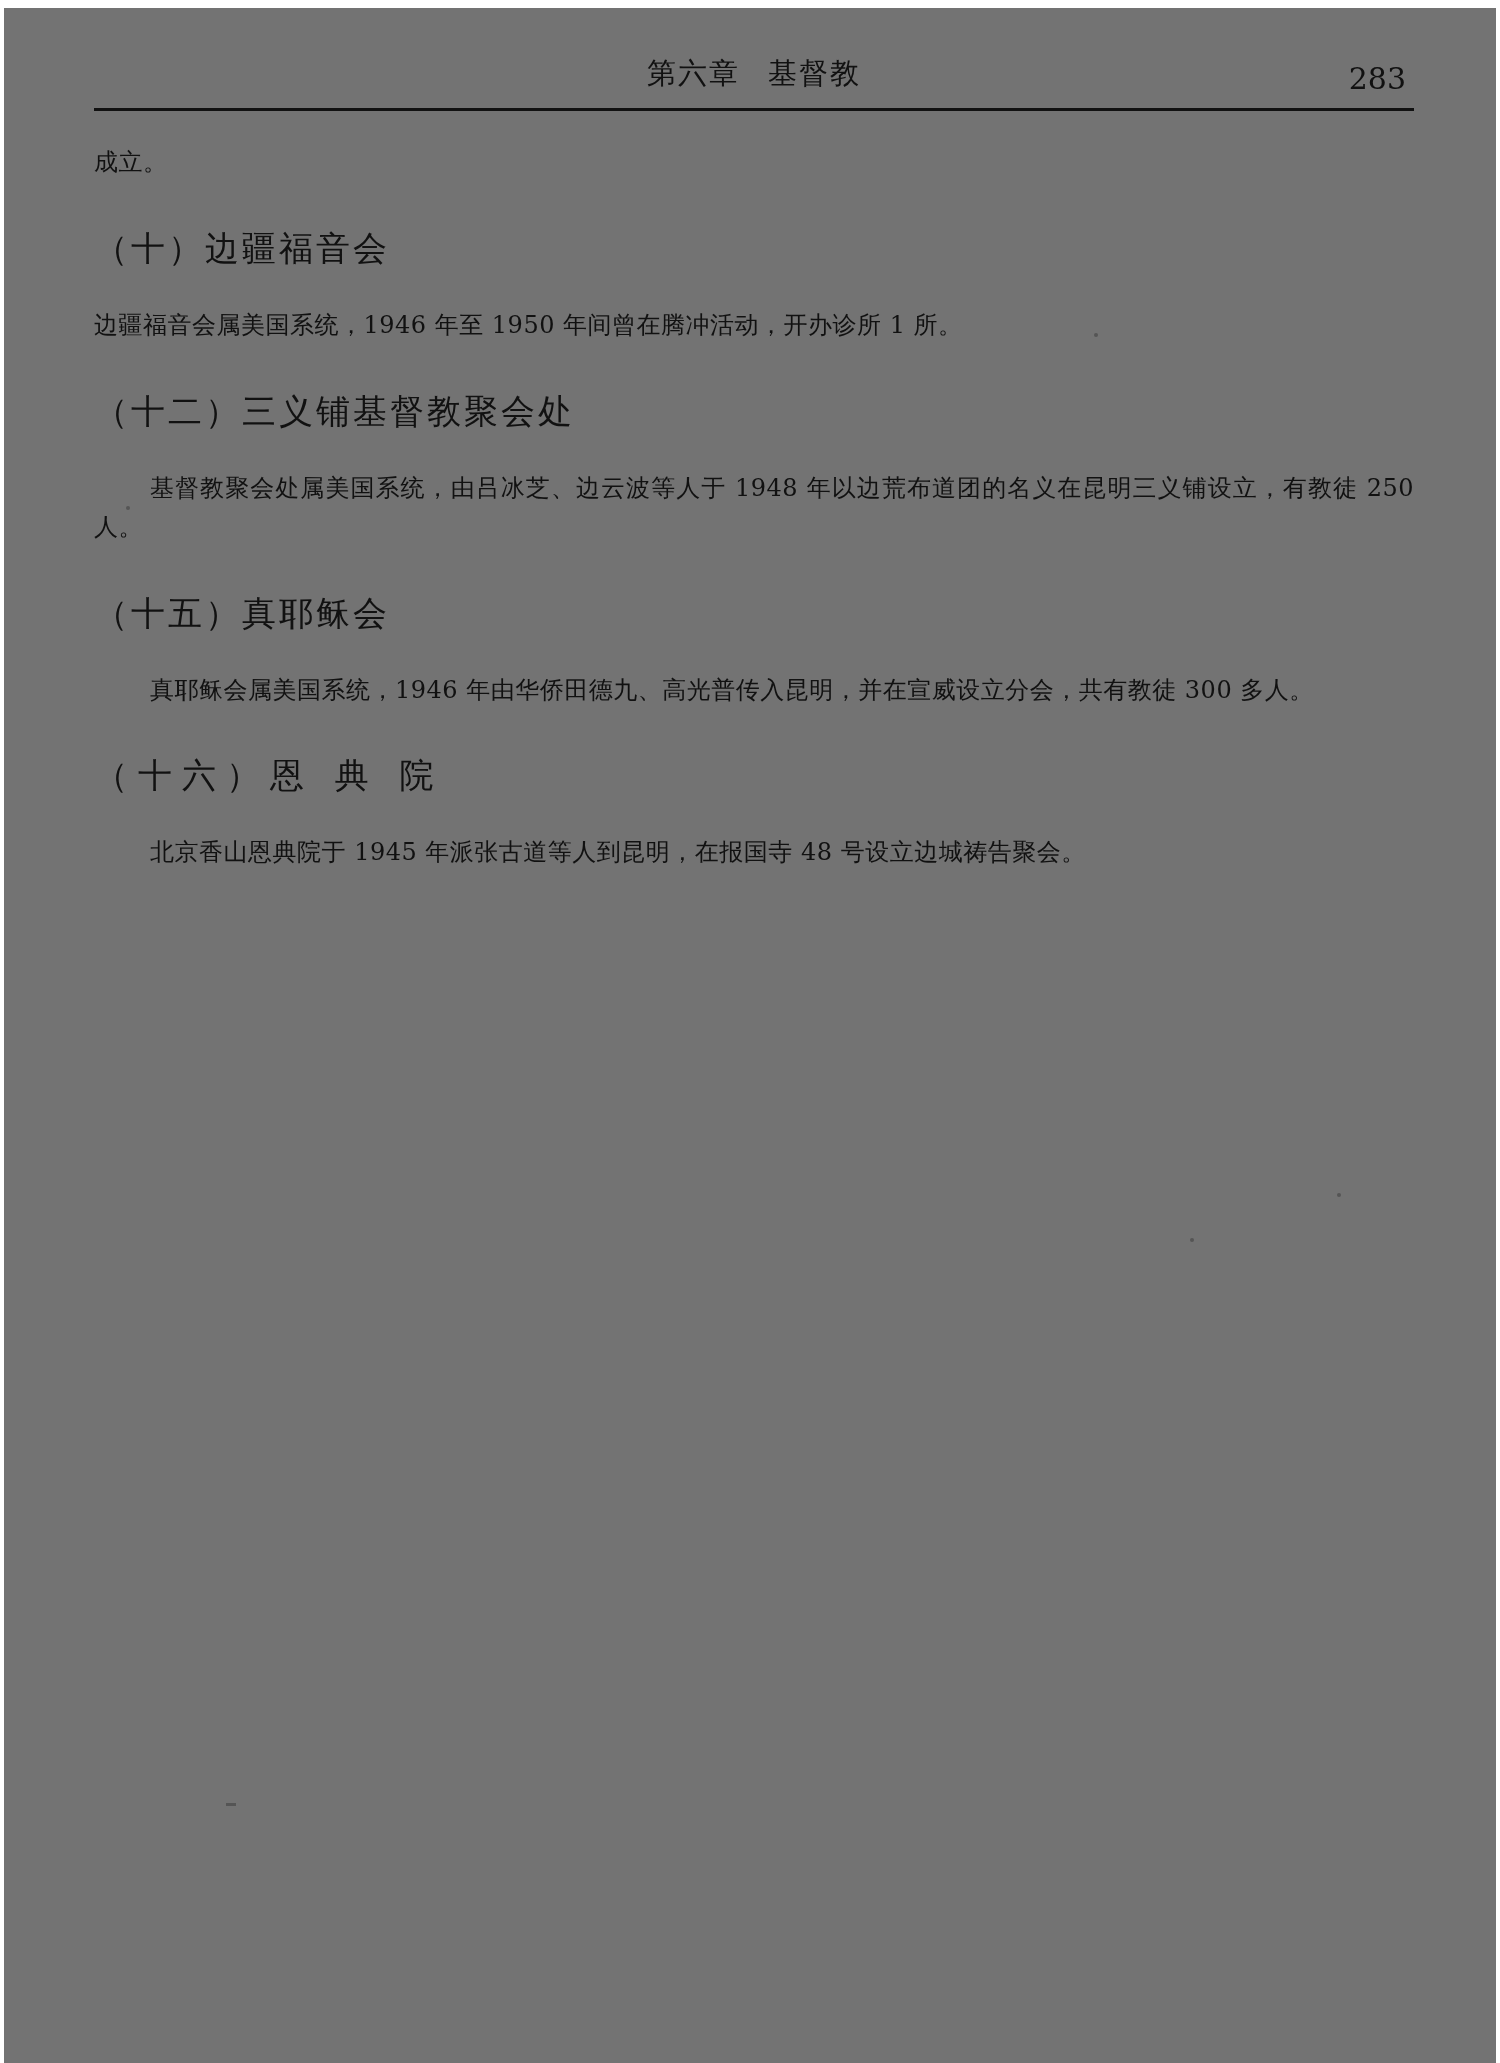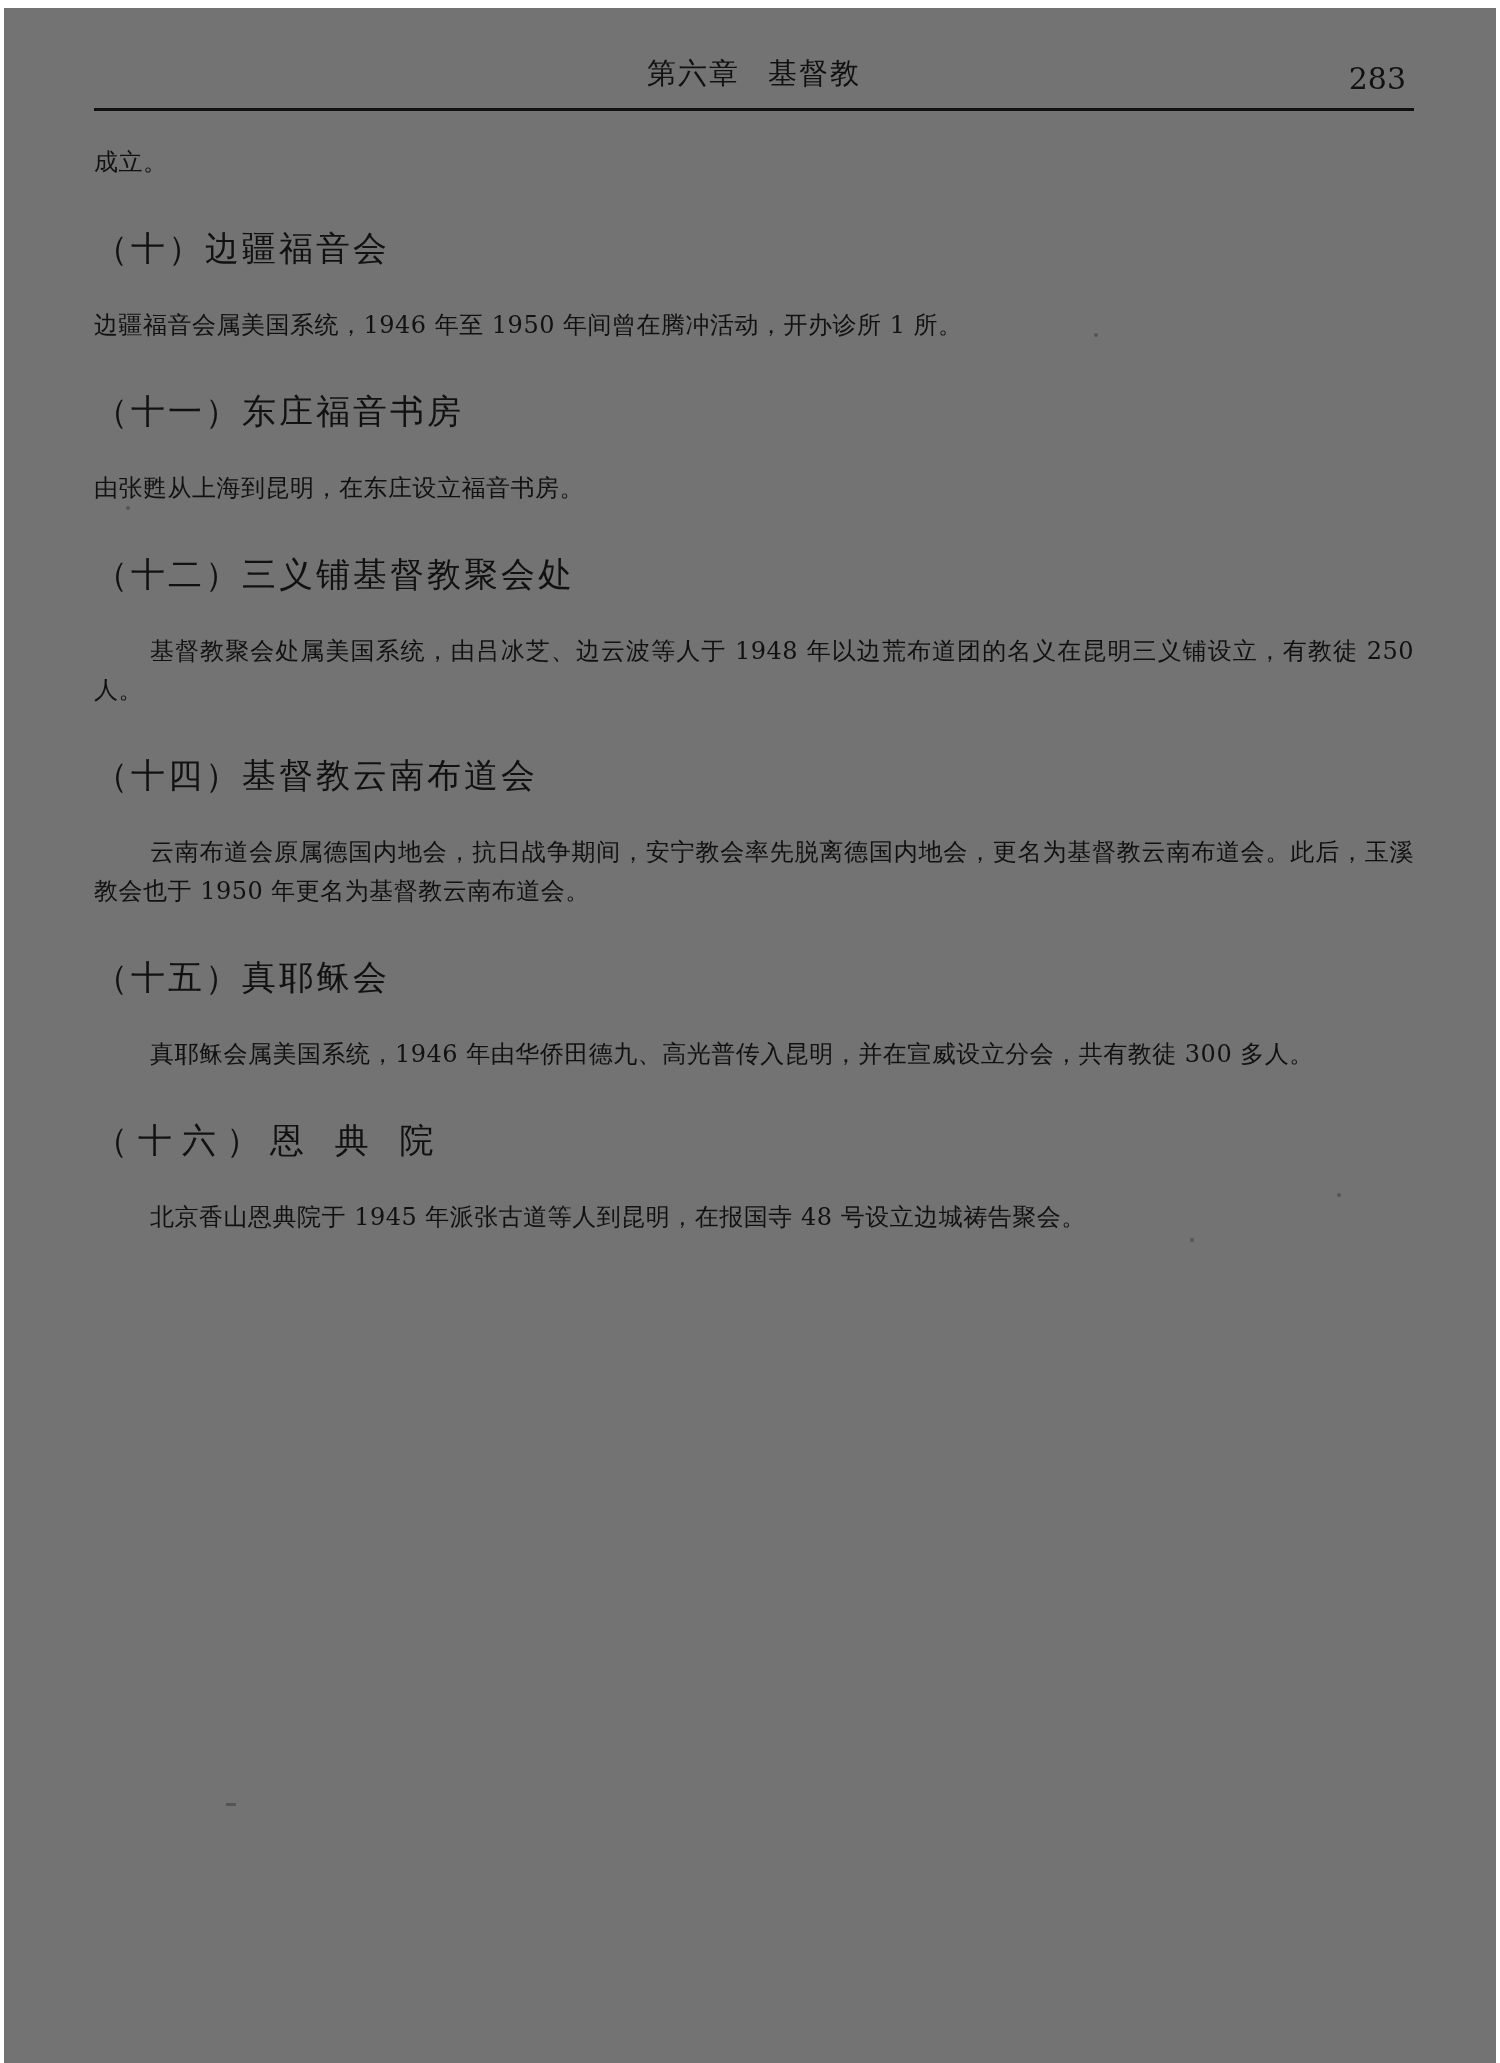--- a/index.html
+++ b/index.html
@@ -117,35 +117,27 @@
     </div>
     <div class="rule"></div>
 
     <p class="para noindent first-line">成立。</p>
 
     <div class="block">
       <h2 class="section-title">（十）边疆福音会</h2>
       <p class="para noindent">边疆福音会属美国系统，1946 年至 1950 年间曾在腾冲活动，开办诊所 1 所。</p>
     </div>
 
-    <div class="block">
-      <h2 class="section-title">（十一）东庄福音书房</h2>
-      <p class="para noindent">由张甦从上海到昆明，在东庄设立福音书房。</p>
-    </div>
 
     <div class="block">
       <h2 class="section-title">（十二）三义铺基督教聚会处</h2>
       <p class="para indent">基督教聚会处属美国系统，由吕冰芝、边云波等人于 1948 年以边荒布道团的名义在昆明三义铺设立，有教徒 250 人。</p>
     </div>
 
 
-    <div class="block">
-      <h2 class="section-title">（十四）基督教云南布道会</h2>
-      <p class="para indent">云南布道会原属德国内地会，抗日战争期间，安宁教会率先脱离德国内地会，更名为基督教云南布道会。此后，玉溪教会也于 1950 年更名为基督教云南布道会。</p>
-    </div>
 
     <div class="block">
       <h2 class="section-title">（十五）真耶稣会</h2>
       <p class="para indent">真耶稣会属美国系统，1946 年由华侨田德九、高光普传入昆明，并在宣威设立分会，共有教徒 300 多人。</p>
     </div>
 
     <div class="block">
       <h2 class="section-title sp">（十六）恩 典 院</h2>
       <p class="para indent">北京香山恩典院于 1945 年派张古道等人到昆明，在报国寺 48 号设立边城祷告聚会。</p>
     </div>

